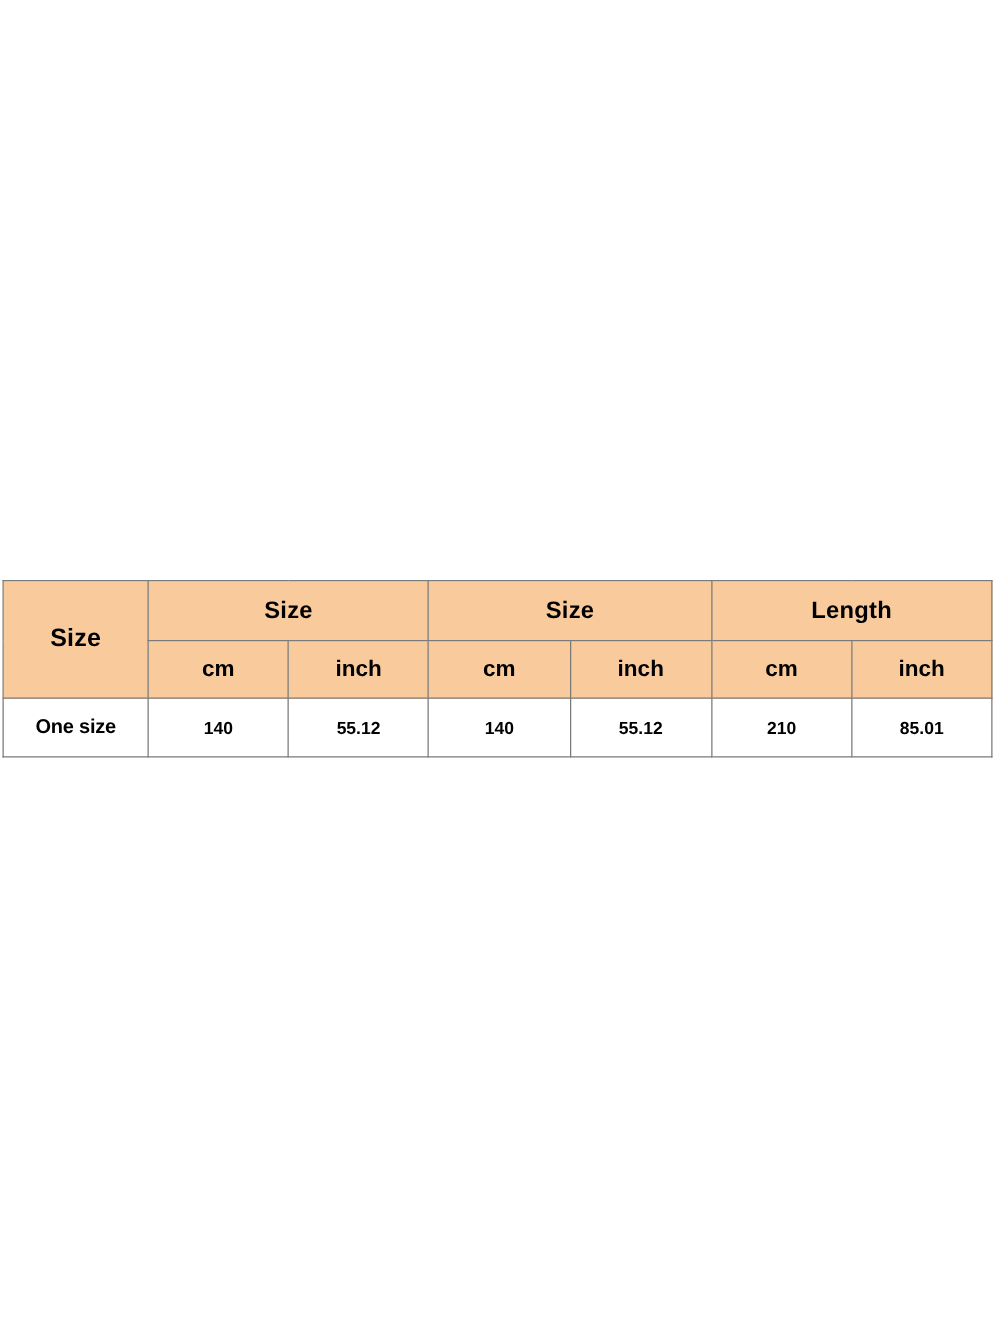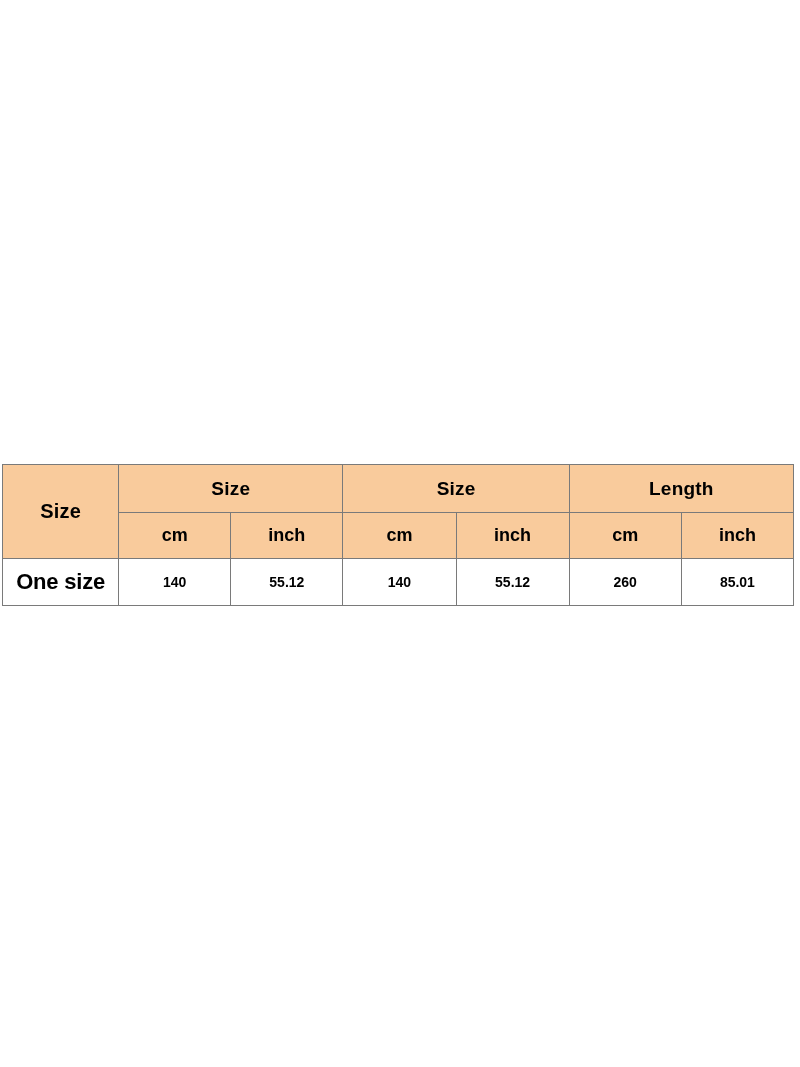--- a/index.html
+++ b/index.html
@@ -70,21 +70,21 @@
   }
 
   
   .data-row td {
     height: 46px;
     font-size: 14px;
     background: #ffffff;
   }
 
   td.size-label {
-    font-size: 22px;
+    font-size: 16px;
     letter-spacing: -0.2px;
   }
 </style>
 </head>
 <body>
 
 <div class="size-chart-wrap">
   <table class="size-chart">
     <colgroup>
       <col class="col-size">
@@ -111,18 +111,18 @@
         <th class="hdr">inch</th>
       </tr>
     </thead>
     <tbody>
       <tr class="data-row">
         <td class="size-label">One size</td>
         <td>140</td>
         <td>55.12</td>
         <td>140</td>
         <td>55.12</td>
-        <td>260</td>
+        <td>210</td>
         <td>85.01</td>
       </tr>
     </tbody>
   </table>
 </div>
 
 </body></html>

